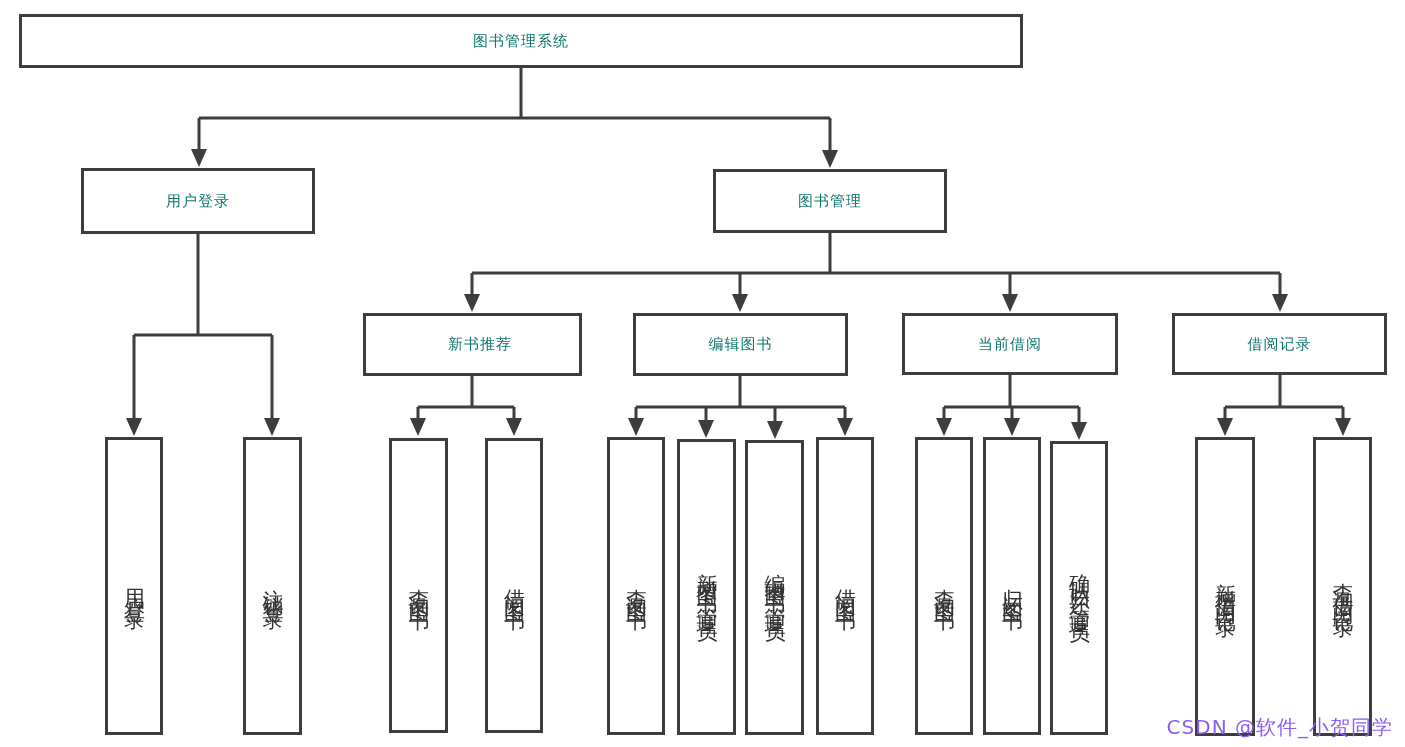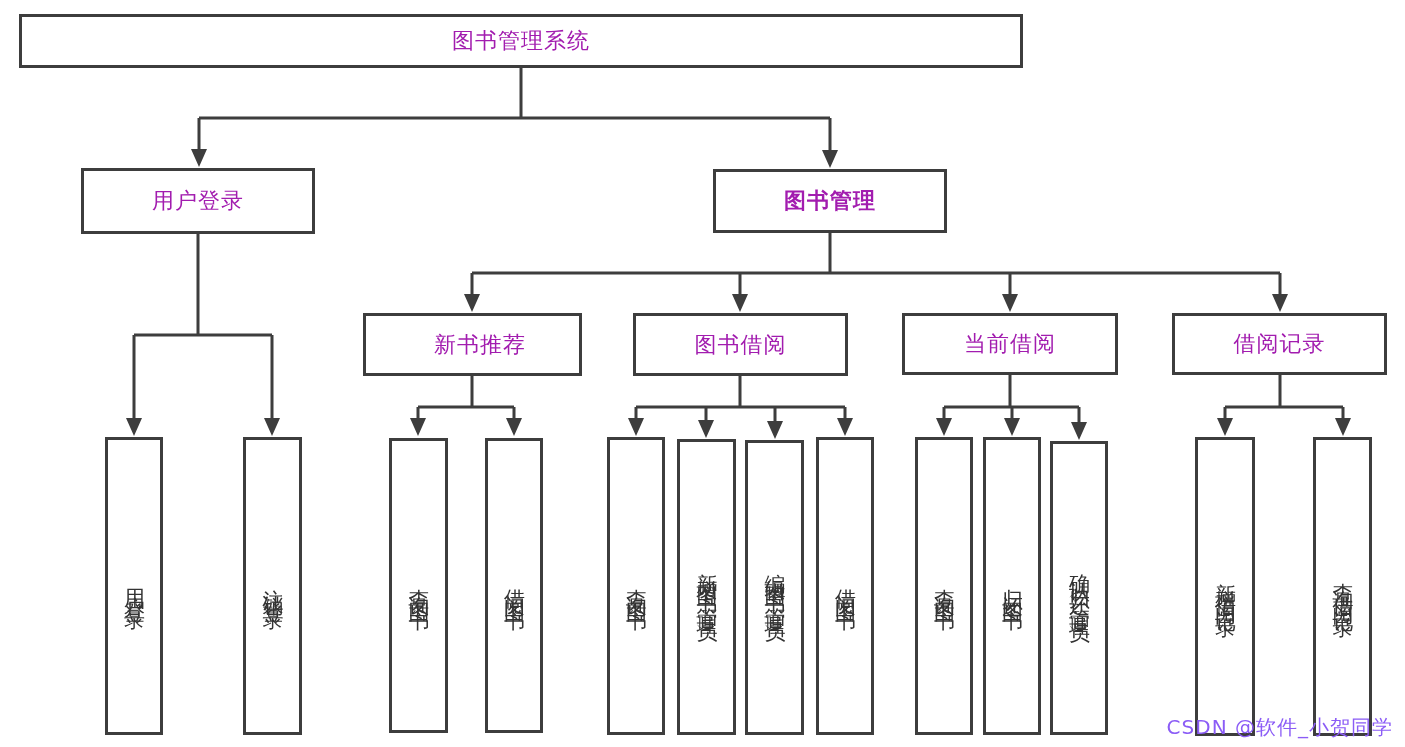--- a/index.html
+++ b/index.html
@@ -16,22 +16,22 @@
   .box {
     position: absolute;
     box-sizing: border-box;
     border: 3px solid #3d3d3d;
     background: #ffffff;
     display: flex;
     align-items: center;
     justify-content: center;
   }
   .h-label {
-    font-size: 22px;
-    color: #a21caf;
+    font-size: 15px;
+    color: #0f766e;
     letter-spacing: 1px;
     white-space: nowrap;
   }
   .v-label {
     writing-mode: vertical-rl;
     text-orientation: mixed;
     font-size: 21px;
     letter-spacing: 7px;
     line-height: 1.1;
     color: #333333;
@@ -90,29 +90,29 @@
       M1335 418 L1351 418 L1343 436 Z"></path>
   </svg>
 
   <div class="box" style="left:19px; top:14px; width:1004px; height:54px;">
     <span class="h-label">图书管理系统</span>
   </div>
 
   <div class="box" style="left:81px; top:168px; width:234px; height:66px;">
     <span class="h-label">用户登录</span>
   </div>
-  <div class="box" style="left:713px; top:169px; width:234px; height:64px;font-weight:bold;">
+  <div class="box" style="left:713px; top:169px; width:234px; height:64px;">
     <span class="h-label">图书管理</span>
   </div>
 
   <div class="box" style="left:363px; top:313px; width:219px; height:63px;padding-left:15px;">
     <span class="h-label">新书推荐</span>
   </div>
   <div class="box" style="left:633px; top:313px; width:215px; height:63px;">
-    <span class="h-label">图书借阅</span>
+    <span class="h-label">编辑图书</span>
   </div>
   <div class="box" style="left:902px; top:313px; width:216px; height:62px;">
     <span class="h-label">当前借阅</span>
   </div>
   <div class="box" style="left:1172px; top:313px; width:215px; height:62px;">
     <span class="h-label">借阅记录</span>
   </div>
 
   <div class="box" style="left:105px; top:437px; width:58px; height:298px;">
     <span class="v-label">用户登录</span>

